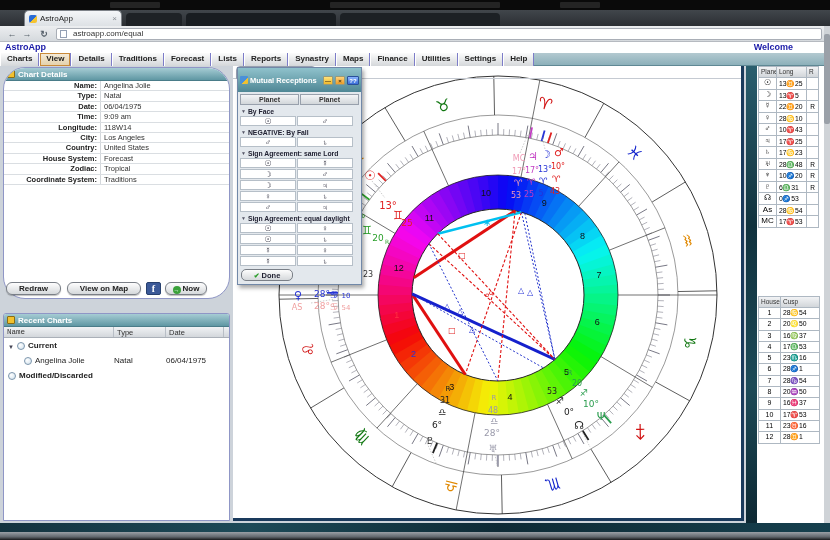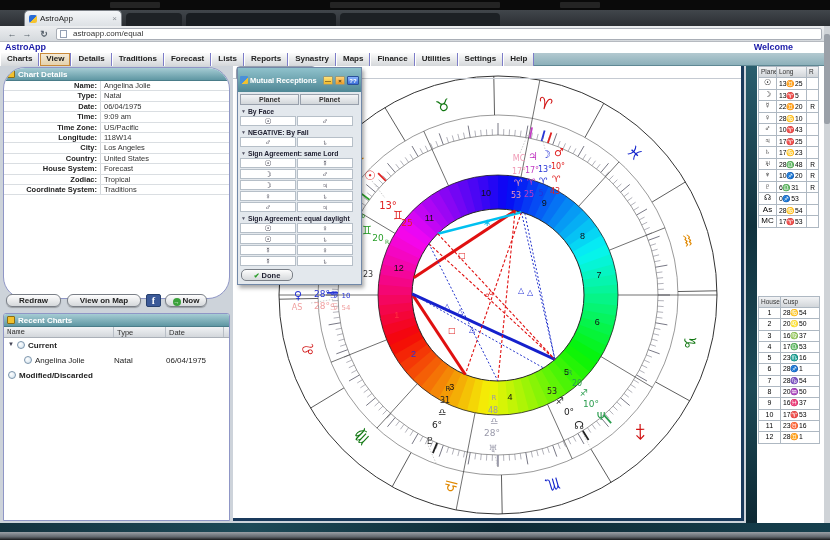--- a/index.html
+++ b/index.html
@@ -38,33 +38,33 @@
   .left-panel{position:absolute;left:0;top:0;width:233px;height:457px;background:#cdd3da;}
   .window{position:absolute;border:1px solid #8f96c6;background:#fff;border-radius:3px 3px 0 0;overflow:hidden;}
   #cdwin{left:3px;top:1px;width:227px;height:232px;border-radius:22px;}
   #rcwin{left:3px;top:247px;width:227px;height:208px;}
   .win-title{height:13px;background:linear-gradient(#a6ccd4,#5f97a3);border-bottom:1px solid #4a7c89;
              display:flex;align-items:center;gap:3px;padding:0 3px;color:#fff;font-weight:bold;font-size:8px;}
   .win-icon{width:8px;height:8px;background:#f2c12e;border:1px solid #8a6d14;border-radius:1px;flex:none;}
   .cd-row{display:flex;height:10.4px;border-bottom:1px solid #dadee2;font-size:7.5px;line-height:10px;}
   .cd-label{width:97px;text-align:right;font-weight:bold;color:#222;padding-right:3px;border-right:1px solid #d4d8dc;}
   .cd-value{flex:1;padding-left:3px;color:#333;white-space:nowrap;}
-  .btn-row{position:absolute;left:3px;top:228px;width:227px;height:16px;}
+  .btn-row{position:absolute;left:3px;top:216px;width:227px;height:16px;}
   .pbtn{position:absolute;height:13px;border:1px solid #7a7f87;border-radius:6px;
         background:linear-gradient(#fefefe,#d5d8db);font-size:8px;font-weight:bold;color:#222;text-align:center;
         line-height:11px;box-shadow:0 1px 1px rgba(0,0,0,.25);}
   .fbtn{position:absolute;width:15px;height:13px;background:#3b5998;border:1px solid #27406e;border-radius:2px;
         color:#fff;font-size:10px;font-weight:bold;text-align:center;line-height:12px;font-family:"Liberation Serif",serif;}
   .now-ico{display:inline-block;width:8px;height:8px;background:#3aa13a;border-radius:50%;color:#fff;font-size:6px;
            line-height:8px;margin-right:2px;vertical-align:-1px;}
   .rc-header{display:flex;height:11px;background:linear-gradient(#f0f2f4,#d3d7db);border-bottom:1px solid #aab0b8;
              font-size:7.5px;color:#333;line-height:11px;}
   .rc-header div{border-right:1px solid #b8bec6;padding-left:3px;}
   .rc-row{display:flex;height:15px;align-items:center;font-size:8px;color:#222;}
-  .rc-name{width:110px;display:flex;align-items:flex-start;}
+  .rc-name{width:110px;display:flex;align-items:flex-end;}
   .rc-type{width:52px;}
   .rc-date{width:58px;}
   .radio{display:inline-block;width:8px;height:8px;border:1px solid #7d96ad;border-radius:50%;flex:none;
          background:radial-gradient(circle at 35% 35%,#ffffff,#cfe0ec);margin-right:3px;}
   .expander{font-size:6px;color:#445;margin-right:2px;width:7px;flex:none;}
   
   .chart-area{position:absolute;left:233px;top:0;width:511px;height:455px;background:#fff;
               border-right:3px solid #1a3a5c;border-bottom:3px solid #1a3a5c;}
   .tabline{position:absolute;left:0;top:12px;width:508px;border-top:1px solid #c5cad2;}
   .chart-tab{position:absolute;left:3px;top:0;width:80px;height:13px;background:linear-gradient(#ffffff,#dde0e4);
@@ -179,24 +179,20 @@
               <div class="cd-label">Type:</div>
               <div class="cd-value">Natal</div>
             </div>
             <div class="cd-row">
               <div class="cd-label">Date:</div>
               <div class="cd-value">06/04/1975</div>
             </div>
             <div class="cd-row">
               <div class="cd-label">Time:</div>
               <div class="cd-value">9:09 am</div>
-            </div>
-            <div class="cd-row">
-              <div class="cd-label">Time Zone:</div>
-              <div class="cd-value">US/Pacific</div>
             </div>
             <div class="cd-row">
               <div class="cd-label">Longitude:</div>
               <div class="cd-value">118W14</div>
             </div>
             <div class="cd-row">
               <div class="cd-label">City:</div>
               <div class="cd-value">Los Angeles</div>
             </div>
             <div class="cd-row">

